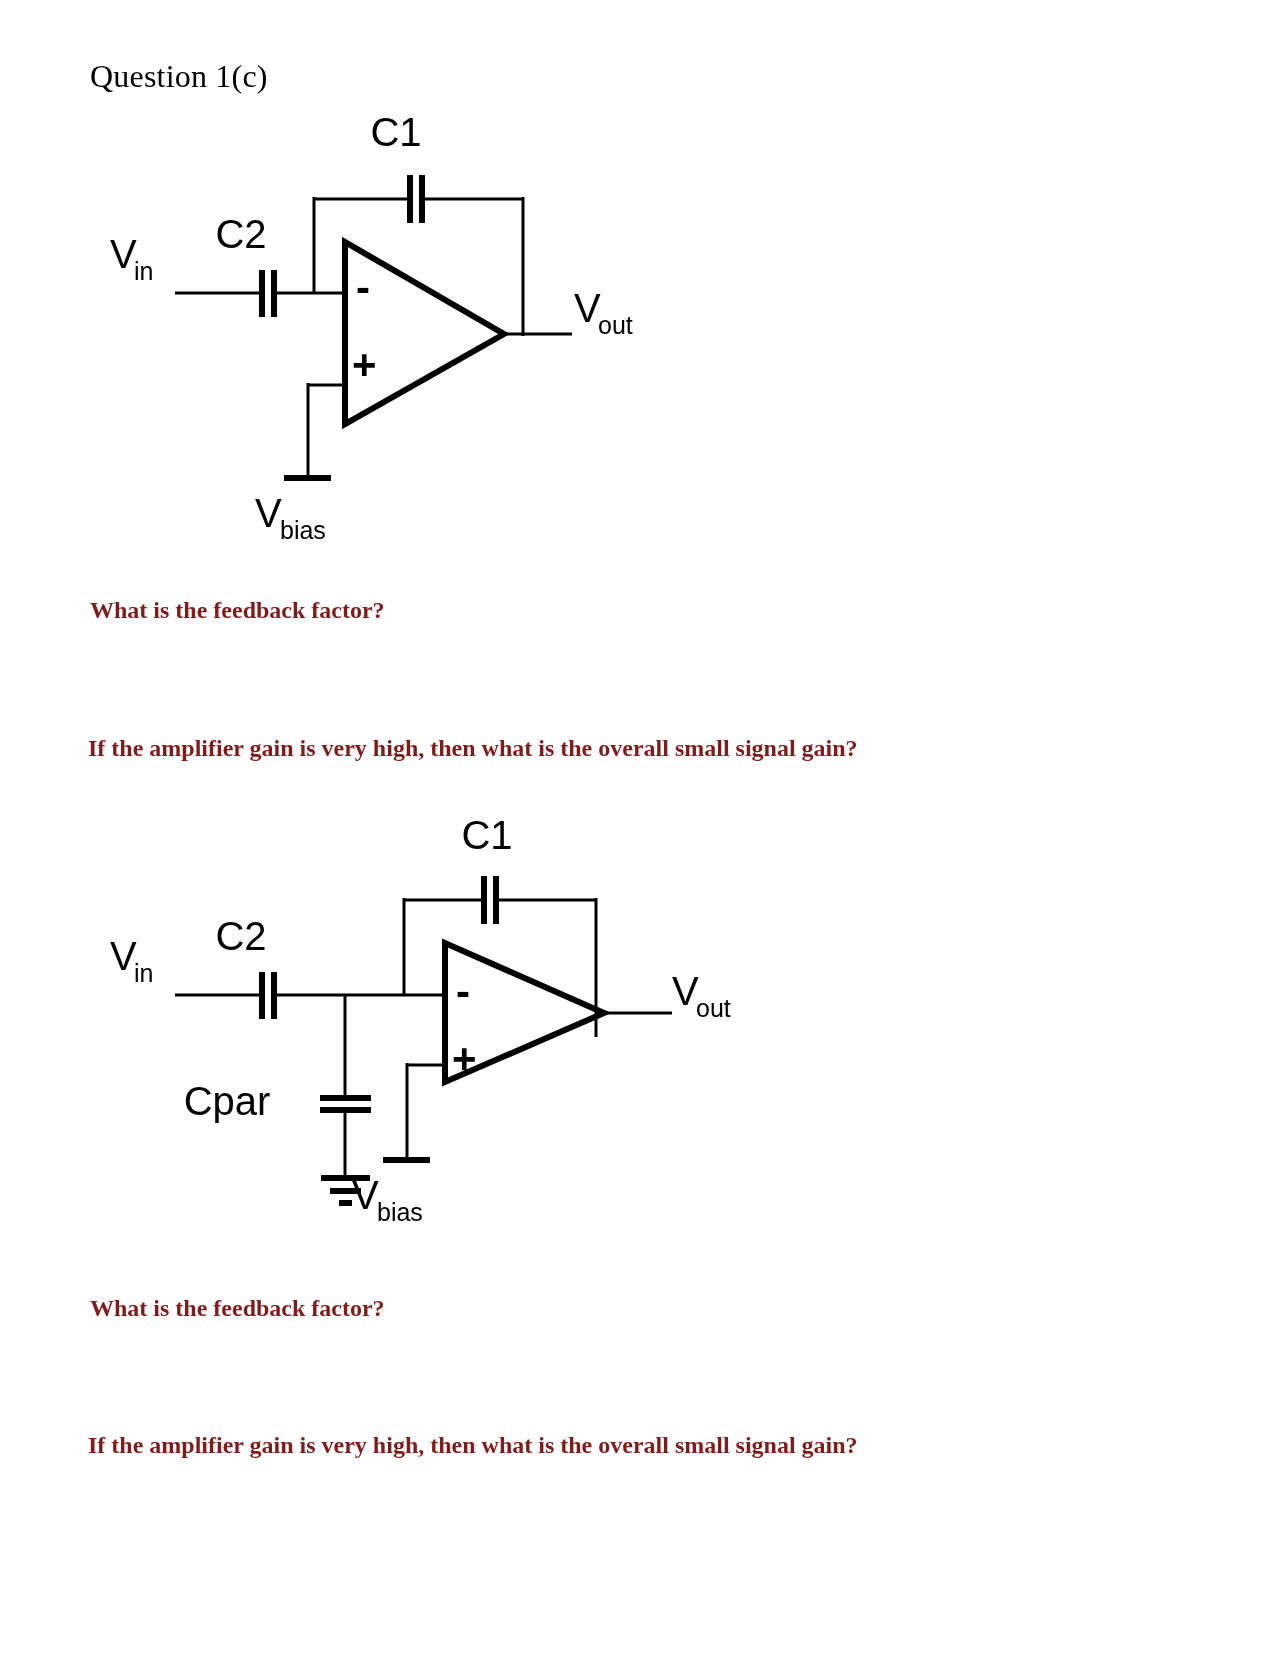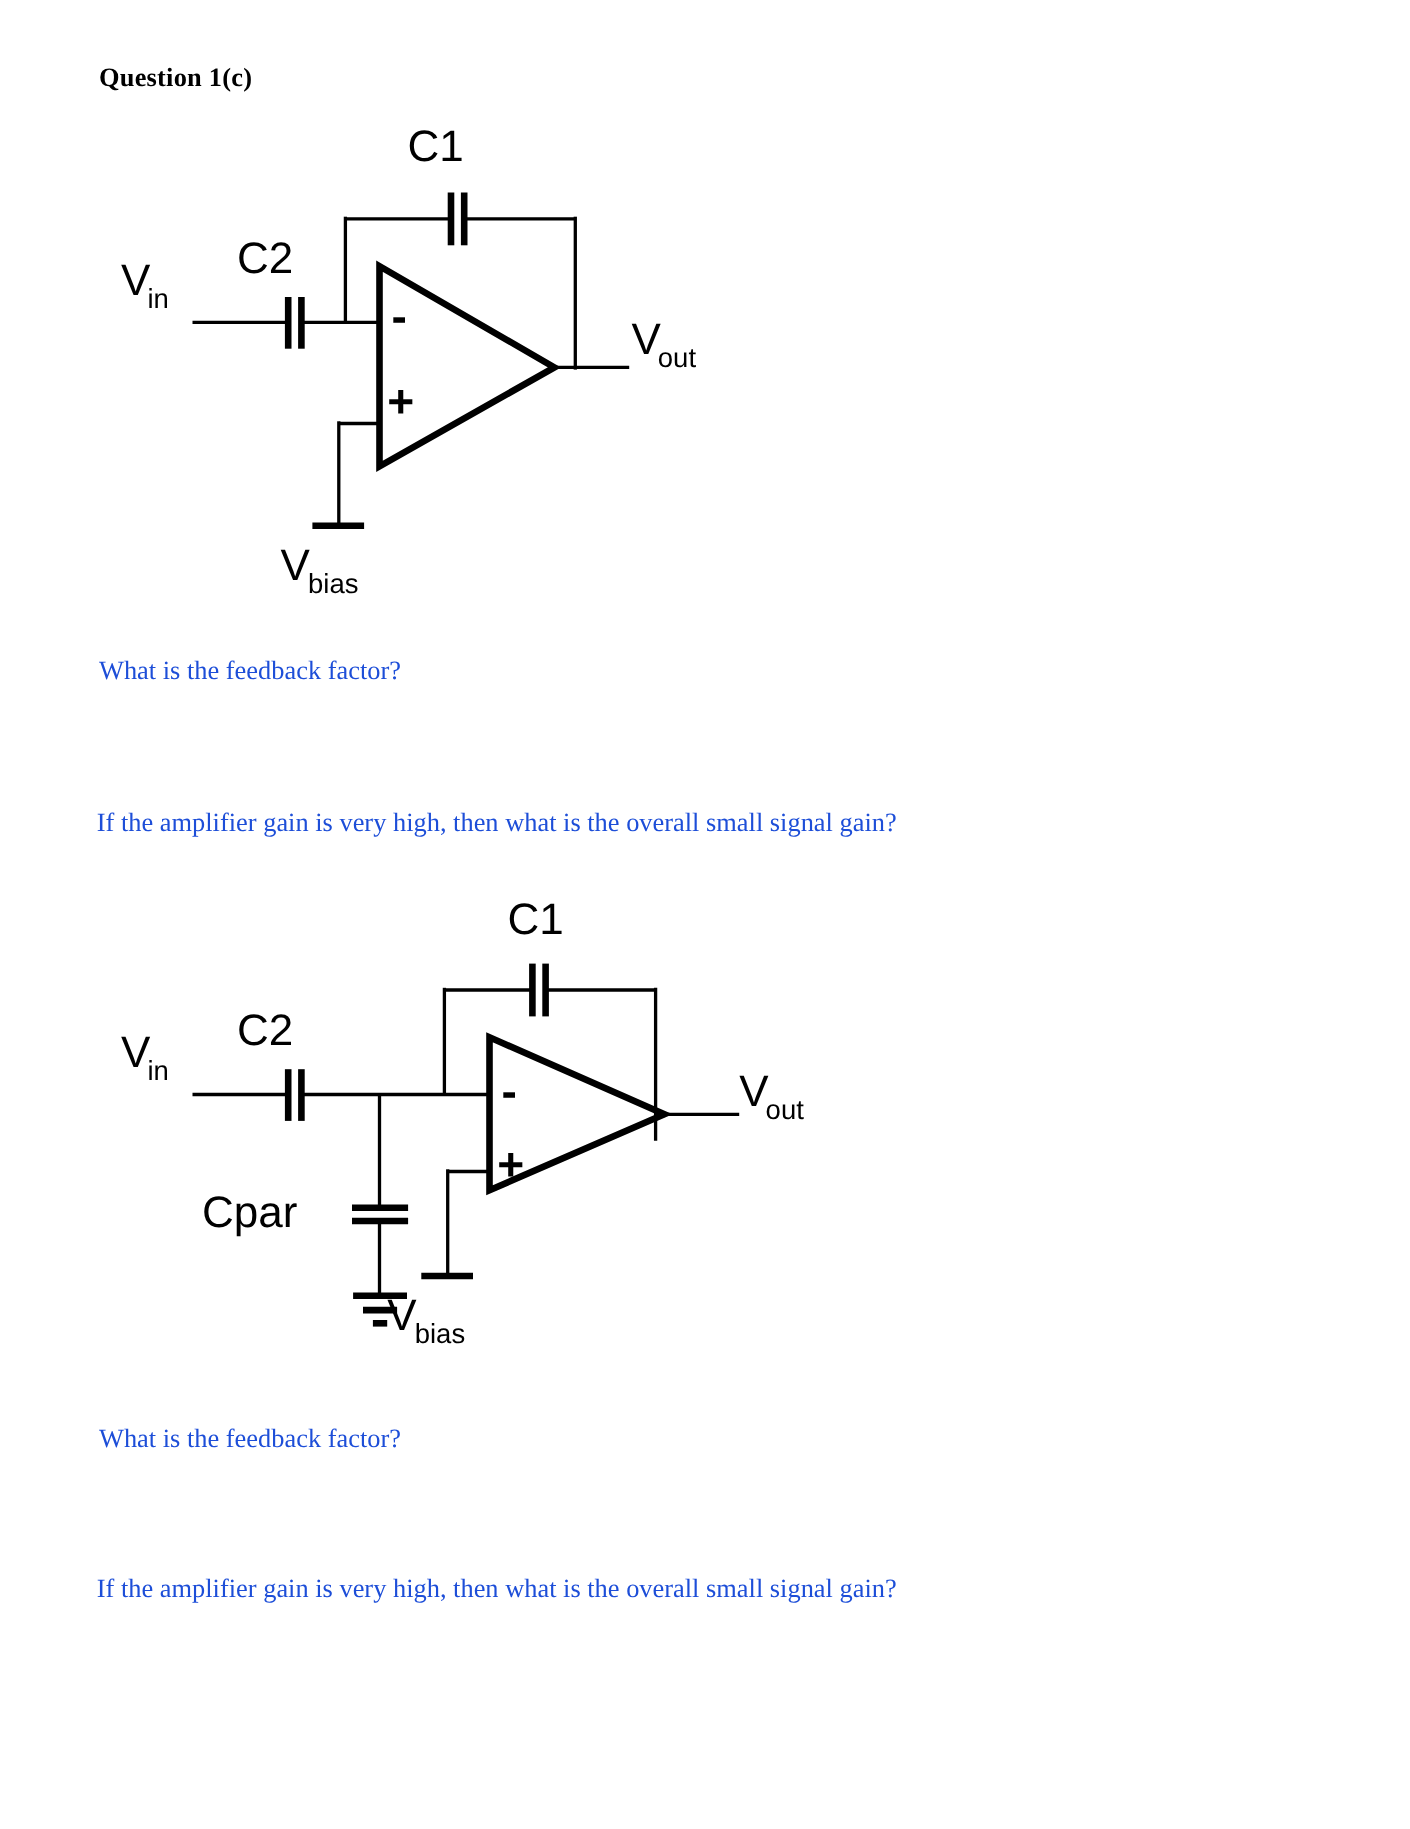--- a/index.html
+++ b/index.html
@@ -15,33 +15,33 @@
     background: #ffffff;
     overflow: hidden;
     font-family: "Liberation Serif", "DejaVu Serif", serif;
     color: #000000;
   }
   .q-title {
     position: absolute;
     left: 90px;
     top: 58px;
     font-family: "Liberation Serif", "DejaVu Serif", serif;
-    font-weight: bold;
-    font-size: 24px;
+    font-weight: normal;
+    font-size: 32px;
     letter-spacing: 0.2px;
     white-space: nowrap;
     text-align: center;
   }
   .body-text {
     position: absolute;
     font-family: "Liberation Serif", "DejaVu Serif", serif;
     font-size: 24px;
-    font-weight: normal;
+    font-weight: bold;
     white-space: nowrap;
-    color: #1d4ed8;
+    color: #7f1d1d;
   }
   .t-q1a { left: 90px; top: 597px; }
   .t-q1b { left: 88px; top: 735px; }
   .t-q2a { left: 90px; top: 1295px; }
   .t-q2b { left: 88px; top: 1432px; }
 
   .circuit {
     position: absolute;
     display: block;
   }

